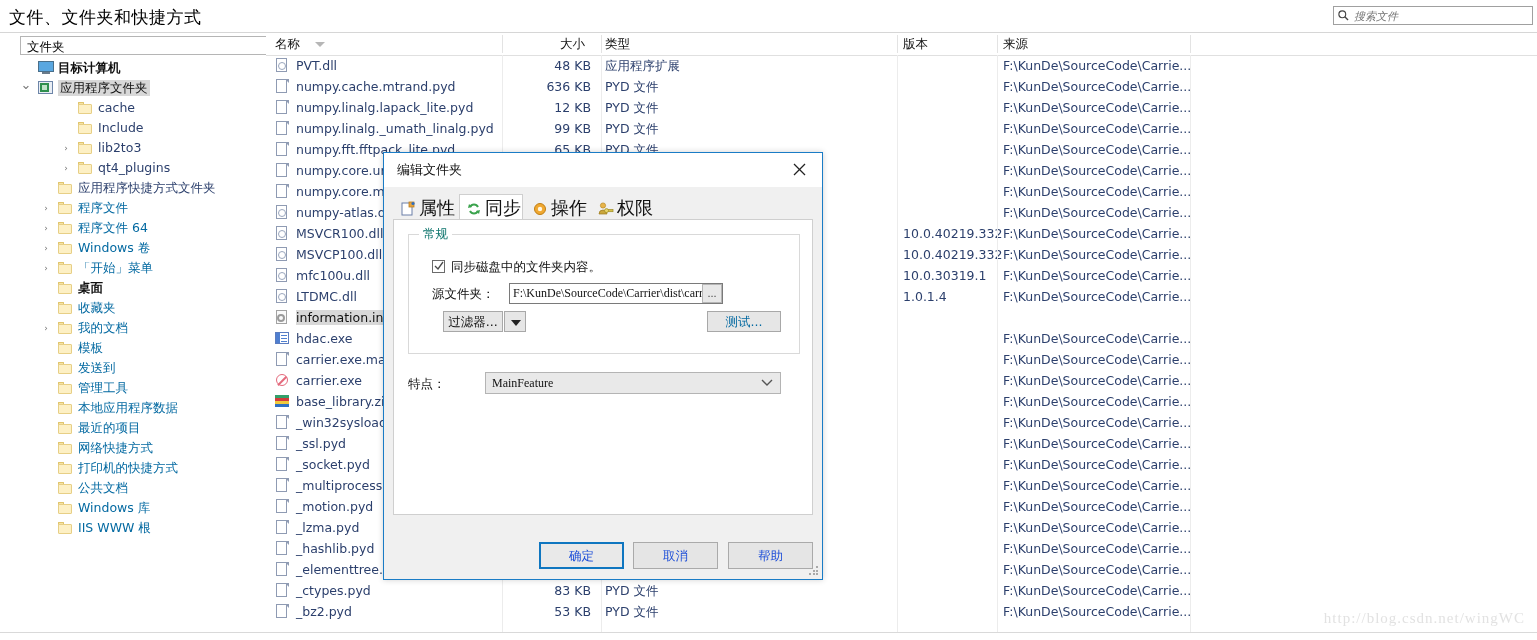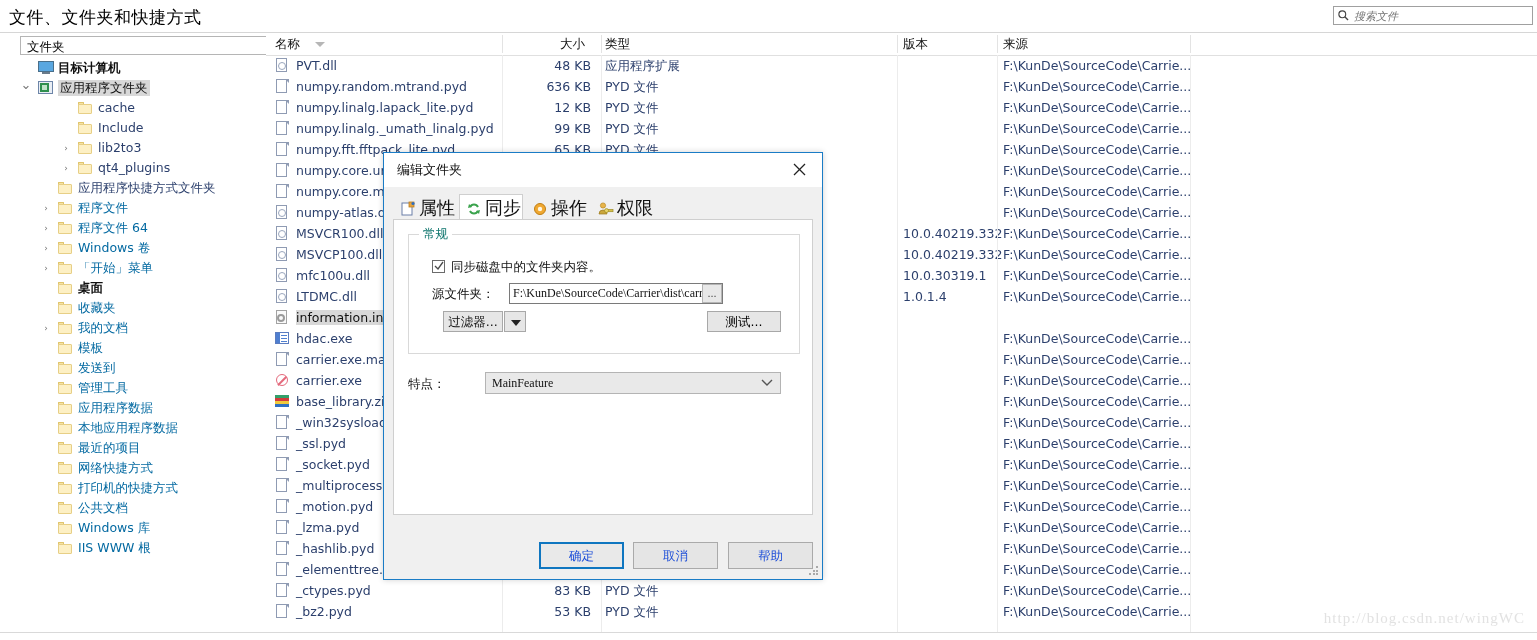--- a/index.html
+++ b/index.html
@@ -201,21 +201,21 @@
     font-size:12.5px;color:#111;text-align:center;line-height:19px;font-family:"DejaVu Sans","Liberation Sans",sans-serif;
   }
   #filter-arrow-btn{
     position:absolute;left:95px;top:76px;width:22px;height:21px;background:#e6e6e6;border:1px solid #a8a8a8;box-sizing:border-box;
   }
   #filter-arrow-btn .ar{
     position:absolute;left:6px;top:8px;width:0;height:0;border-left:5px solid transparent;border-right:5px solid transparent;border-top:6px solid #222;
   }
   #test-btn{
     position:absolute;right:18px;top:76px;width:74px;height:21px;background:#e6e6e6;border:1px solid #a8a8a8;box-sizing:border-box;
-    font-size:12.5px;color:#000000;text-align:center;line-height:19px;font-family:"DejaVu Sans","Liberation Sans",sans-serif;
+    font-size:12.5px;color:#0369a1;text-align:center;line-height:19px;font-family:"DejaVu Sans","Liberation Sans",sans-serif;
   }
   #feat-label{
     position:absolute;left:14px;top:42px;height:16px;line-height:16px;font-size:12.5px;color:#111;
     font-family:"DejaVu Sans","Liberation Sans",sans-serif;
   }
   #feat-wrap{
     position:absolute;left:91px;top:38px;width:296px;height:22px;background:#e9e9e9;border:1px solid #b4b4b4;box-sizing:border-box;
   }
   #feat-value{
     position:absolute;left:6px;top:3px;font-family:"Liberation Serif","DejaVu Serif",serif;font-size:12px;color:#111;
@@ -376,27 +376,20 @@
           <span class="body"></span>
         </span>
         <span class="lbl gray" style="left: 62px;">发送到</span>
       </div>
       <div class="tree-row">
         <span class="ico folder-ico" style="left: 42px;">
           <span class="tab"></span>
           <span class="body"></span>
         </span>
         <span class="lbl gray" style="left: 62px;">管理工具</span>
-      </div>
-      <div class="tree-row">
-        <span class="ico folder-ico" style="left: 42px;">
-          <span class="tab"></span>
-          <span class="body"></span>
-        </span>
-        <span class="lbl gray" style="left: 62px;">应用程序数据</span>
       </div>
       <div class="tree-row">
         <span class="ico folder-ico" style="left: 42px;">
           <span class="tab"></span>
           <span class="body"></span>
         </span>
         <span class="lbl gray" style="left: 62px;">本地应用程序数据</span>
       </div>
       <div class="tree-row">
         <span class="ico folder-ico" style="left: 42px;">
@@ -468,21 +461,21 @@
         <span class="size">48 KB</span>
         <span class="type">应用程序扩展</span>
         <span class="ver"></span>
         <span class="src">F:\KunDe\SourceCode\Carrie...</span>
       </div>
       <div class="row">
         <span class="fico doc-ico">
           <span class="pg"></span>
           <span class="fold"></span>
         </span>
-        <span class="name">numpy.random.mtrand.pyd</span>
+        <span class="name">numpy.cache.mtrand.pyd</span>
         <span class="size">636 KB</span>
         <span class="type">PYD 文件</span>
         <span class="ver"></span>
         <span class="src">F:\KunDe\SourceCode\Carrie...</span>
       </div>
       <div class="row">
         <span class="fico doc-ico">
           <span class="pg"></span>
           <span class="fold"></span>
         </span>

